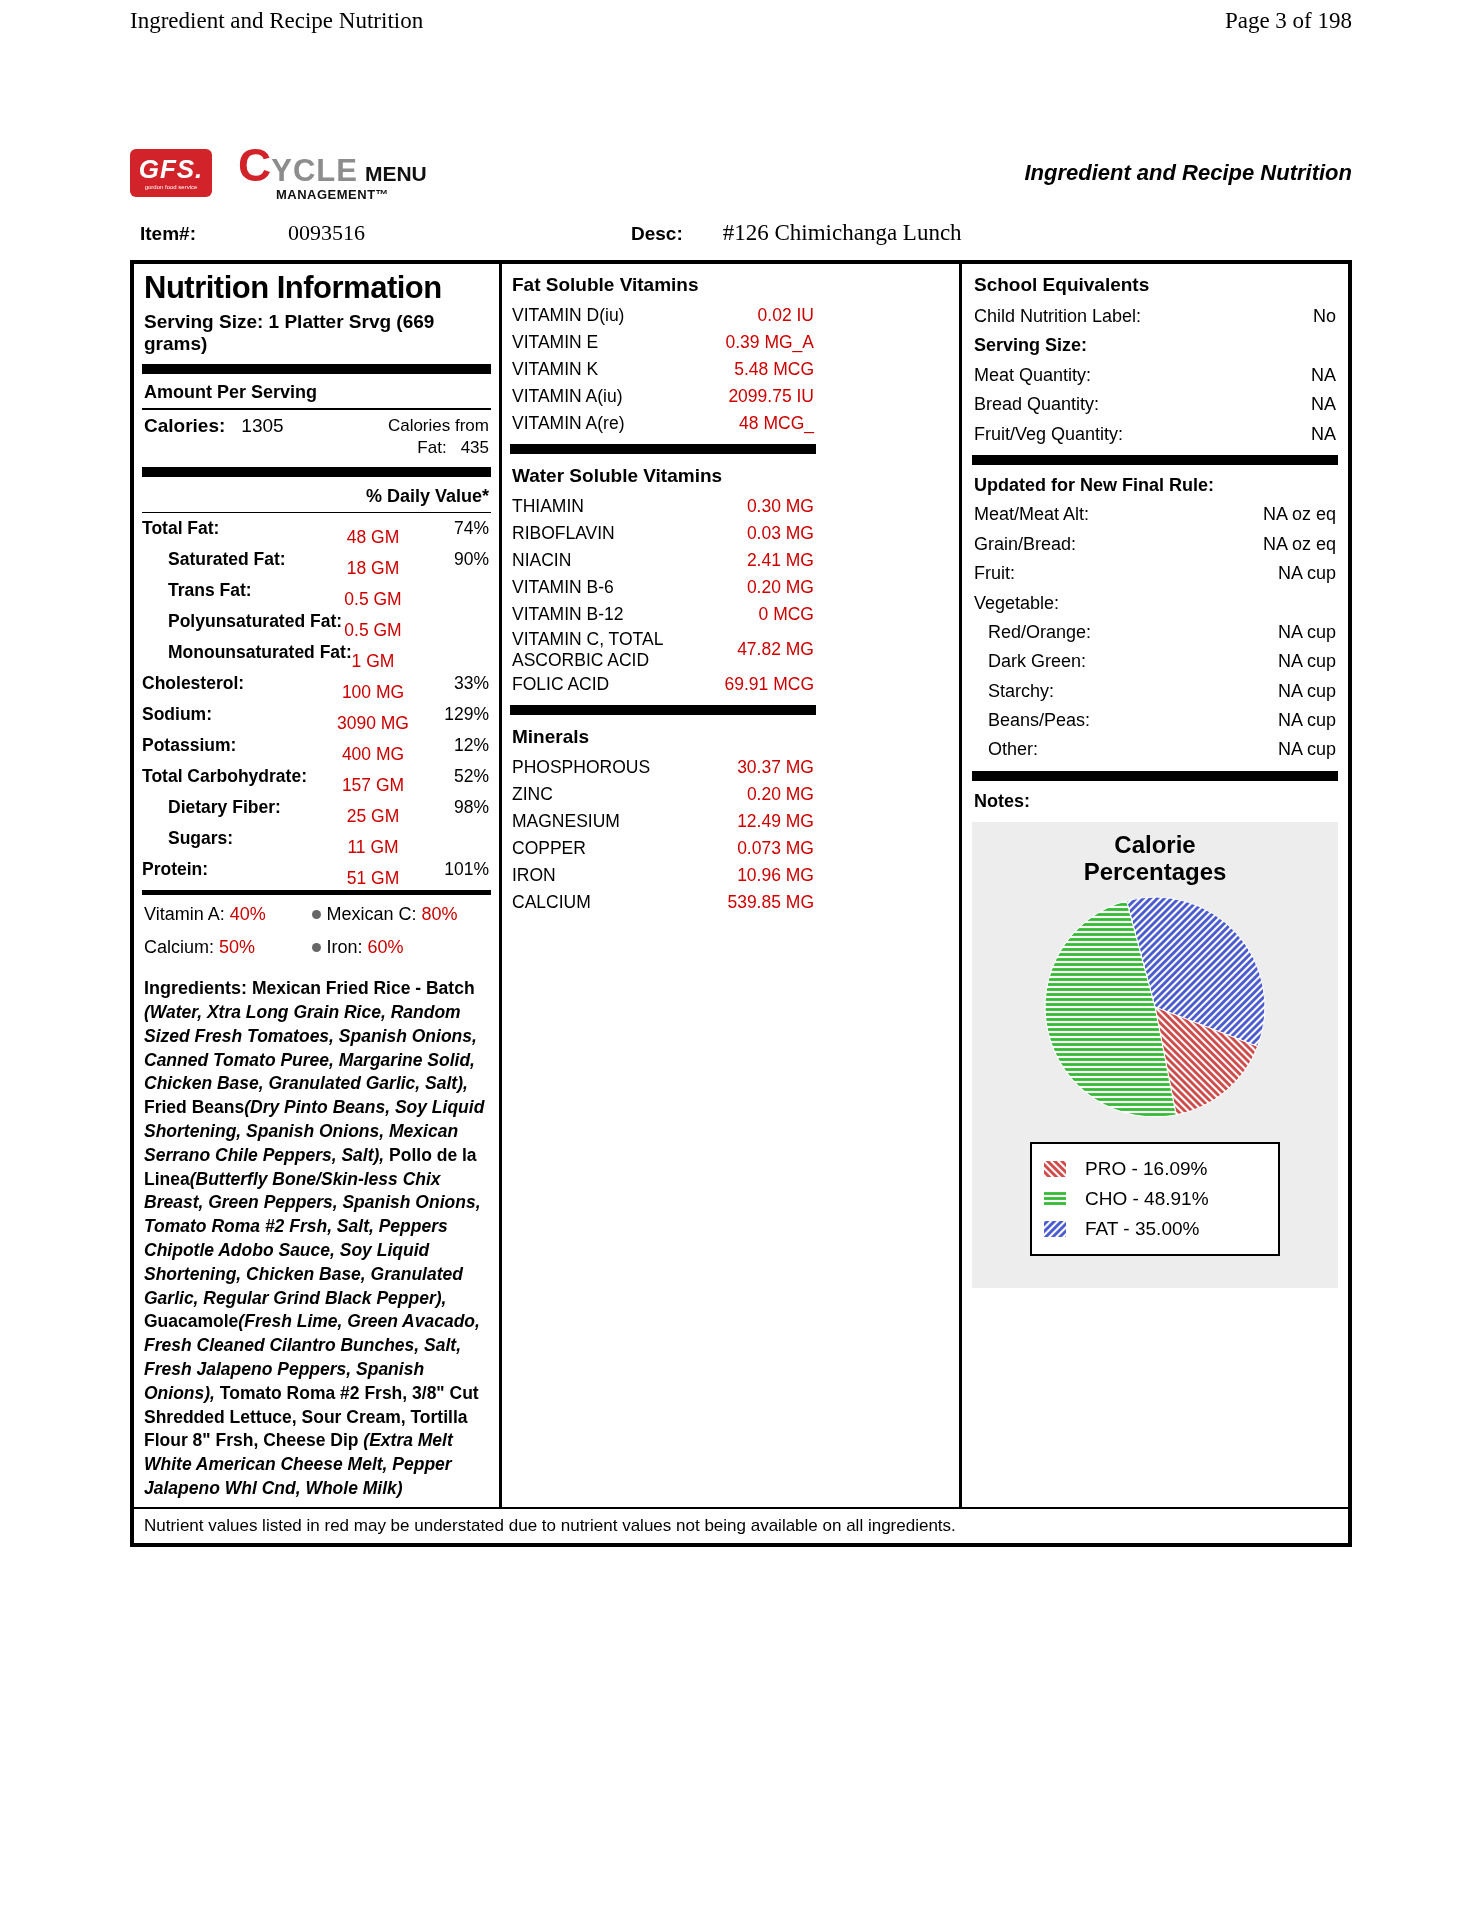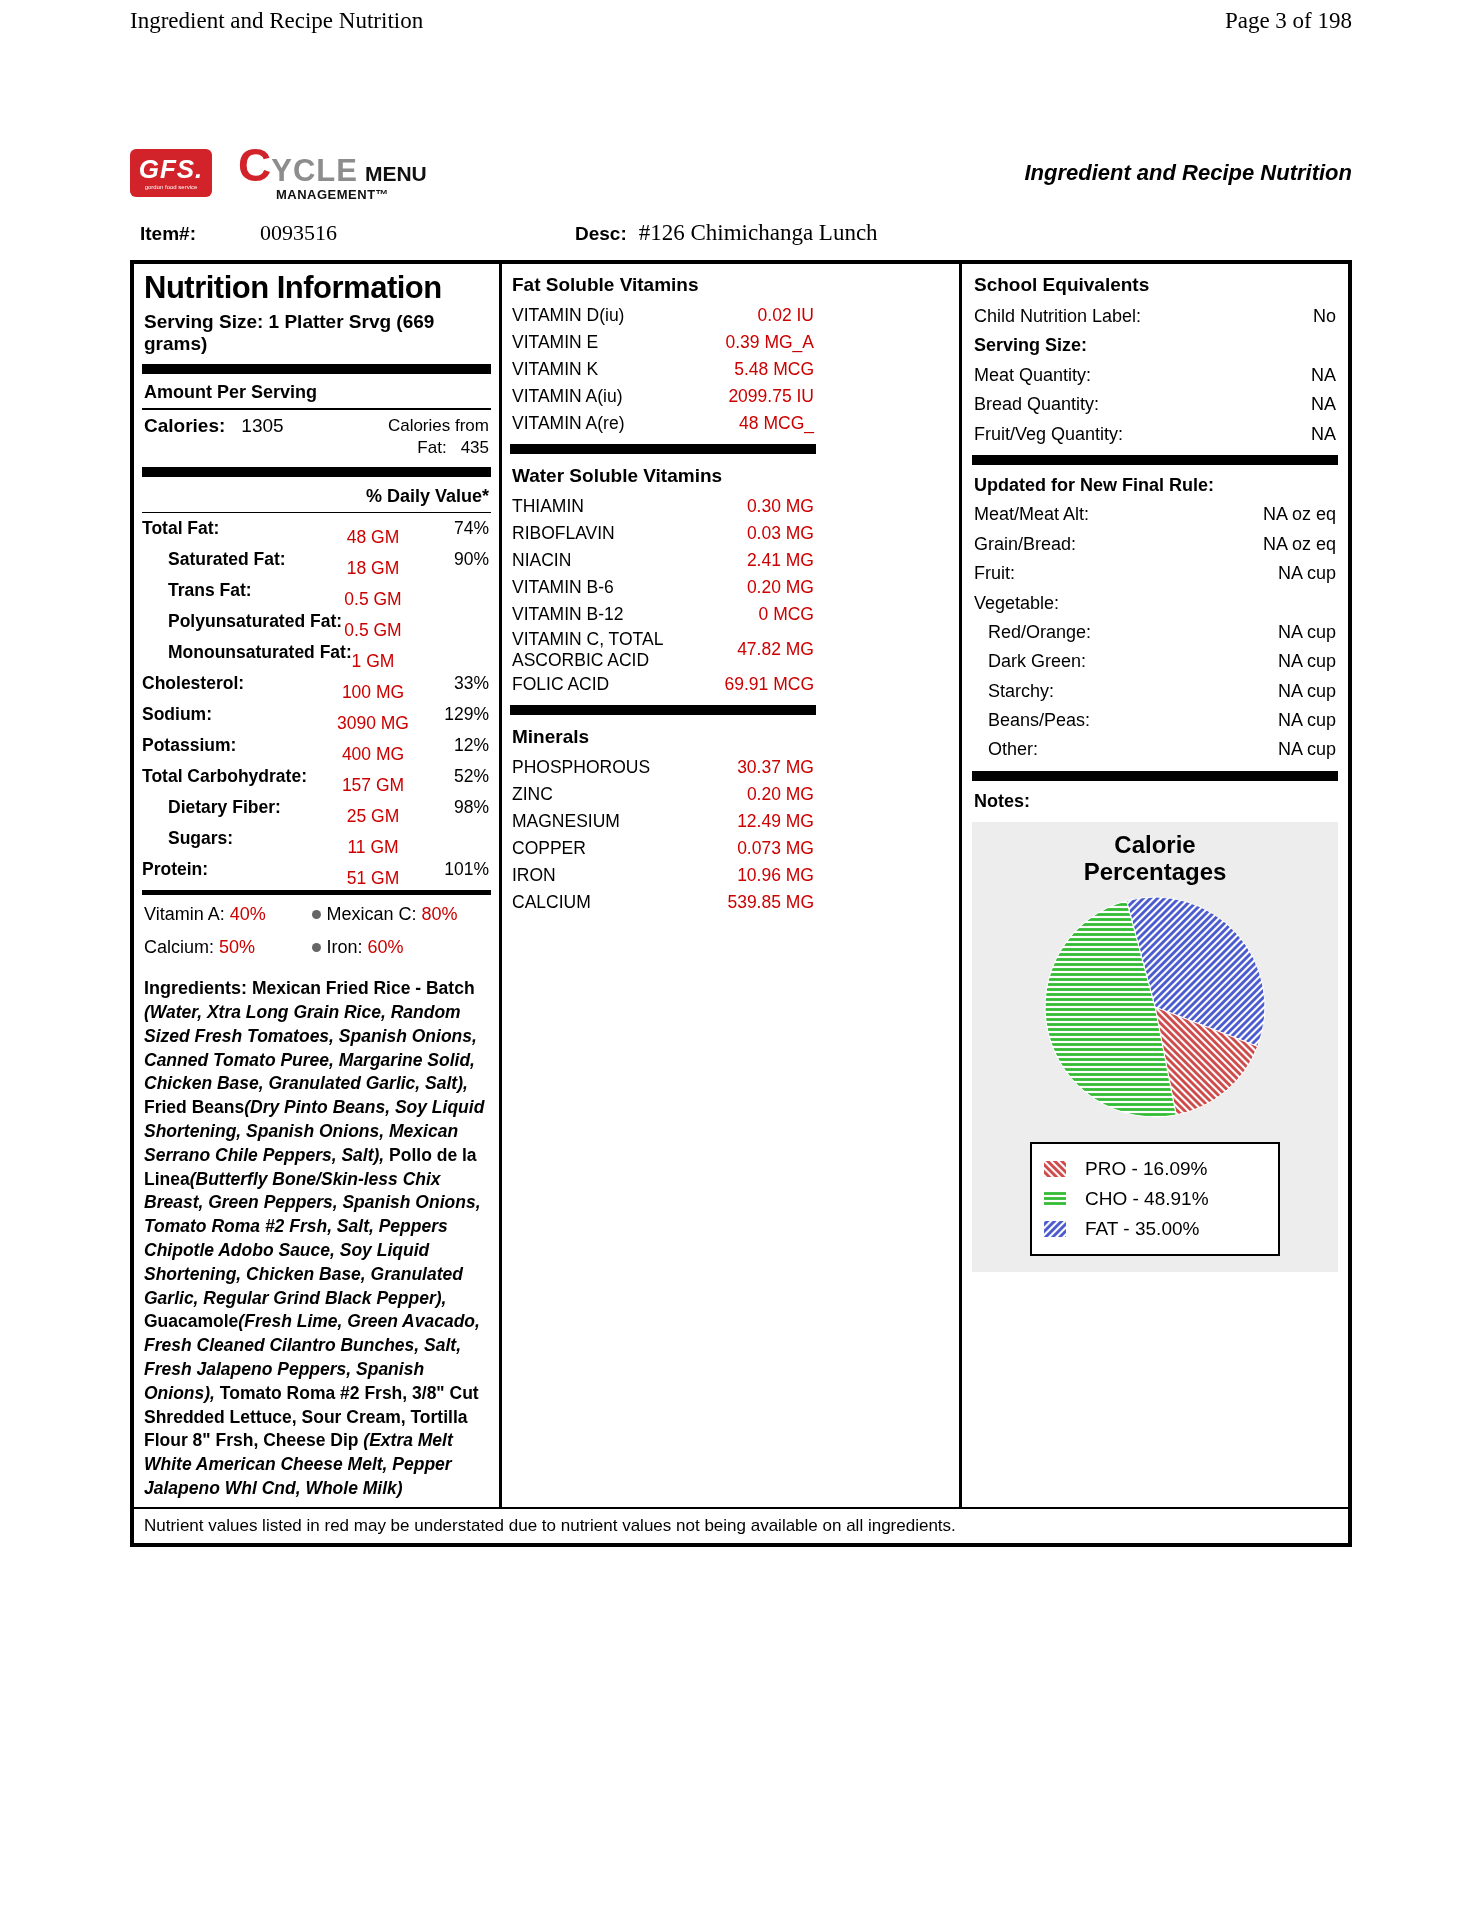--- a/index.html
+++ b/index.html
@@ -34,21 +34,21 @@
   .gfs-tag  { font-size:6px; margin-top:2px; white-space:nowrap; }
   .cycle-logo { margin-left:26px; line-height:1; }
   .cyc-line1 { display:flex; align-items:baseline; }
   .cyc-c    { color:#d2232a; font-size:46px; font-weight:bold; line-height:0.9; }
   .cyc-ycle { color:#8d8d8d; font-size:31px; font-weight:bold; letter-spacing:1px; }
   .cyc-menu { color:#111; font-size:21px; font-weight:bold; margin-left:7px; }
   .cyc-mgmt { color:#111; font-size:13px; font-weight:bold; letter-spacing:0.5px; margin:1px 0 0 38px; }
   .report-title { margin-left:auto; font-size:22px; font-weight:bold; font-style:italic; }
 
   
-  .item-row { margin-top:14px; display:flex; align-items:baseline; padding-left:10px; height:34px; }
+  .item-row { margin-top:14px; display:flex; align-items:baseline; padding-left:10px; height:34px;gap:28px; }
   .item-lbl { font-size:19px; font-weight:bold; }
   .item-num { font-size:22px; margin-left:64px; }
   .desc-lbl { font-size:19px; font-weight:bold; margin-left:238px; }
   .desc-val { font-size:23px; margin-left:12px; }
 
   
   .main-box {
     margin-top:6px; border:4px solid #000; min-height:1284px;
     display:grid; grid-template-columns:368px 460px 1fr; grid-template-rows:1fr auto;
   }
@@ -94,21 +94,21 @@
 
   
   .col-right { padding:6px 10px; }
   .srow { display:flex; justify-content:space-between; align-items:baseline; padding:3px 2px; font-size:18px; line-height:1.3; }
   .srow.indent { padding-left:16px; }
   .slabel.b { font-weight:bold; }
   .svalue { white-space:nowrap; }
   .school-bar { height:10px; background:#000; margin:6px 0; }
 
   
-  .chart-area { margin:6px 0 0; background:#ededed; padding:10px 8px 12px; }
+  .chart-area { margin:6px 0 0; background:#ededed; padding:10px 8px 28px; }
   .chart-title { font-size:24px; font-weight:bold; text-align:center; line-height:1.12; width:190px; margin:0 auto 4px; }
   #pie-svg { display:block; margin:6px auto 0; }
   .legend-box { width:250px; margin:20px auto 4px; border:2px solid #000; background:#fff; padding:10px 12px; }
   .legend-row { display:flex; align-items:center; gap:19px; padding:4px 0; font-size:19px; }
 </style>
 </head>
 <body>
 
 <div class="page">
 

